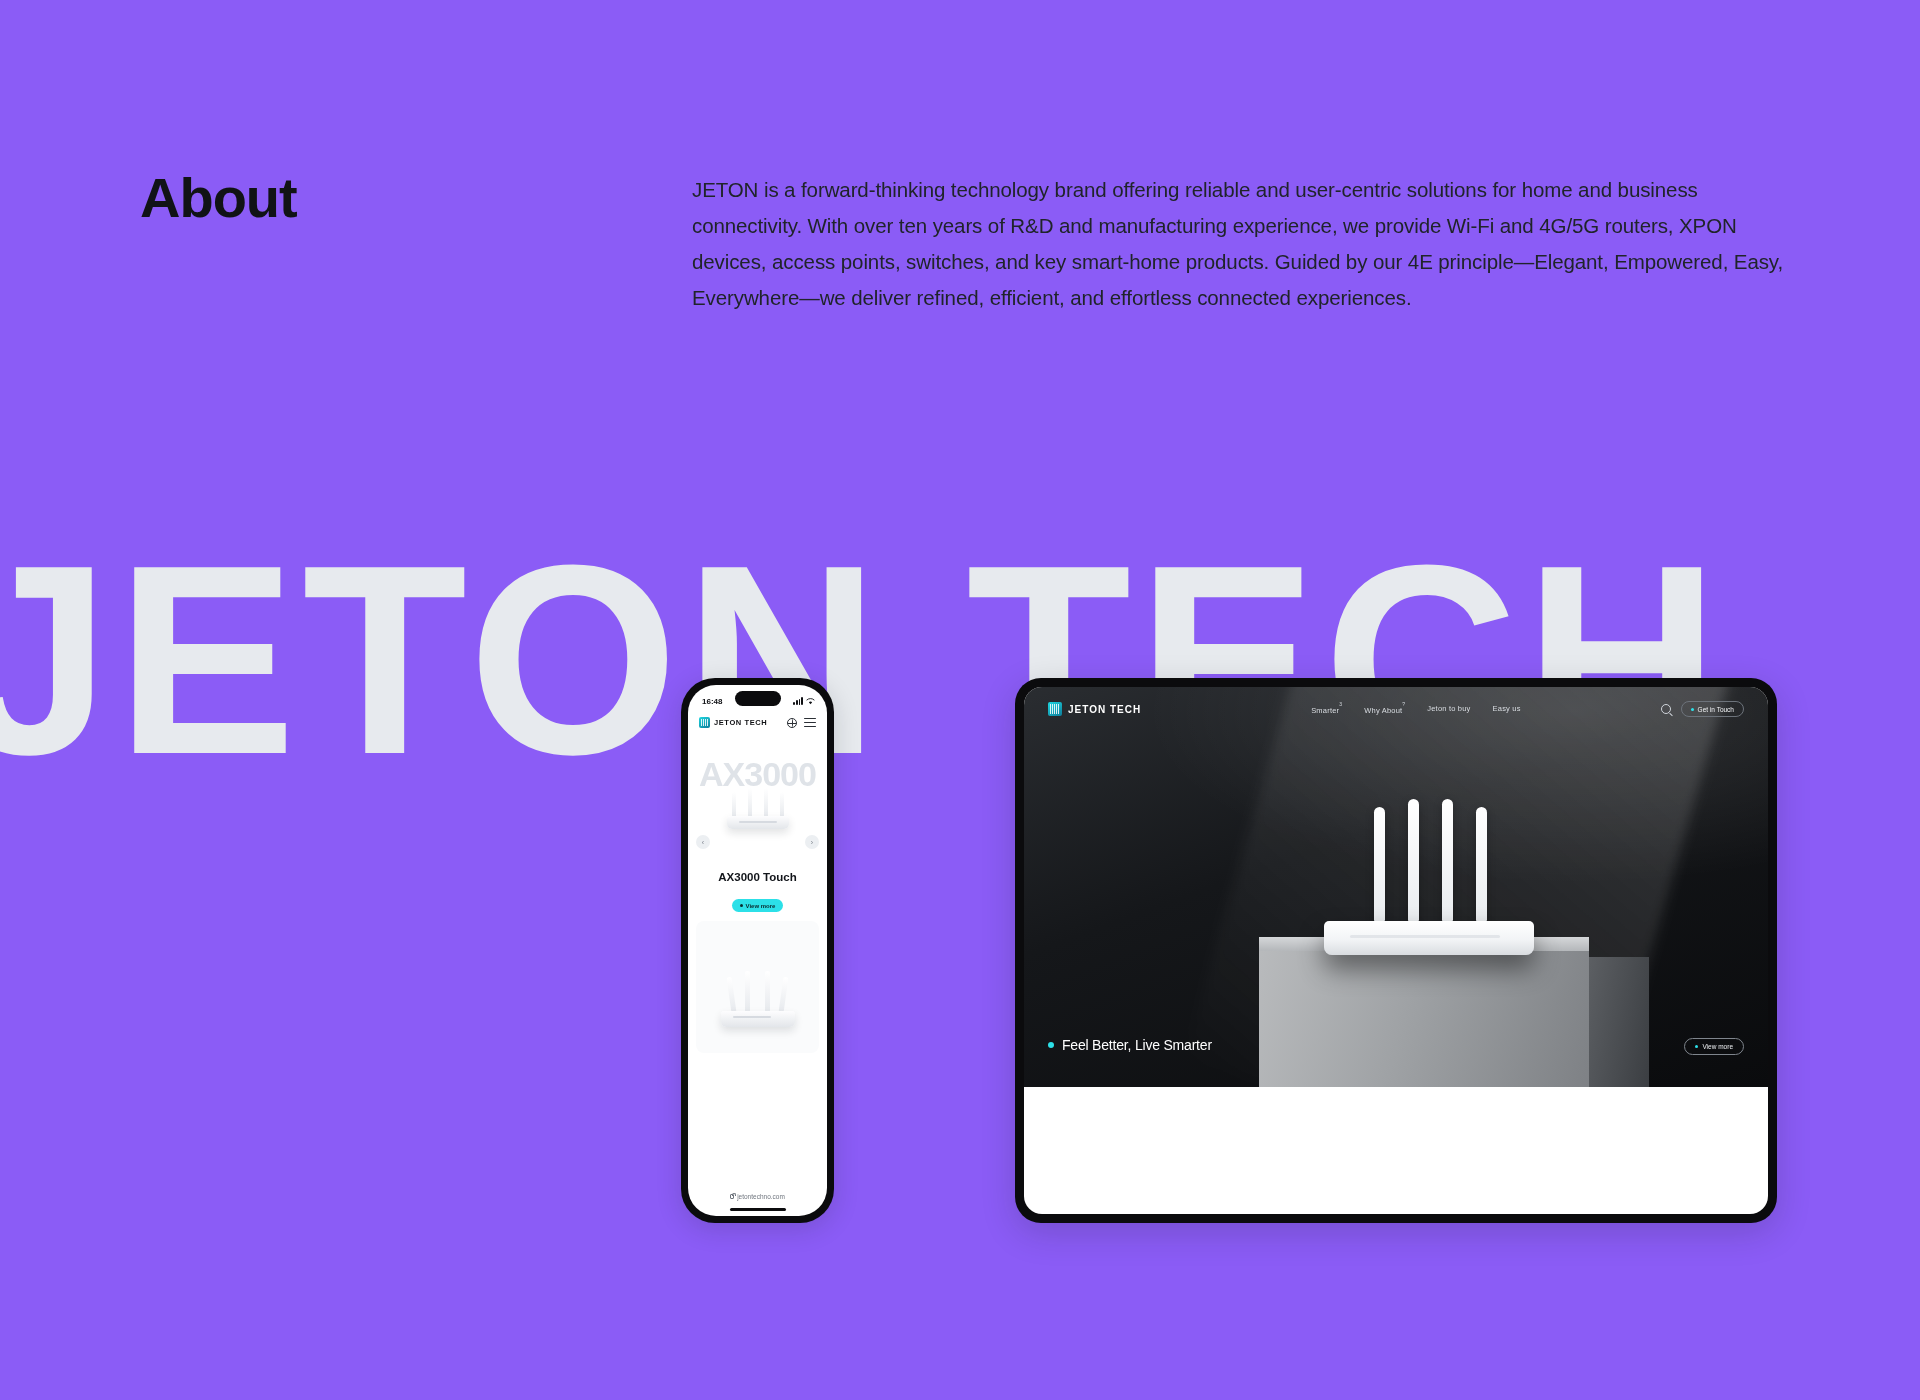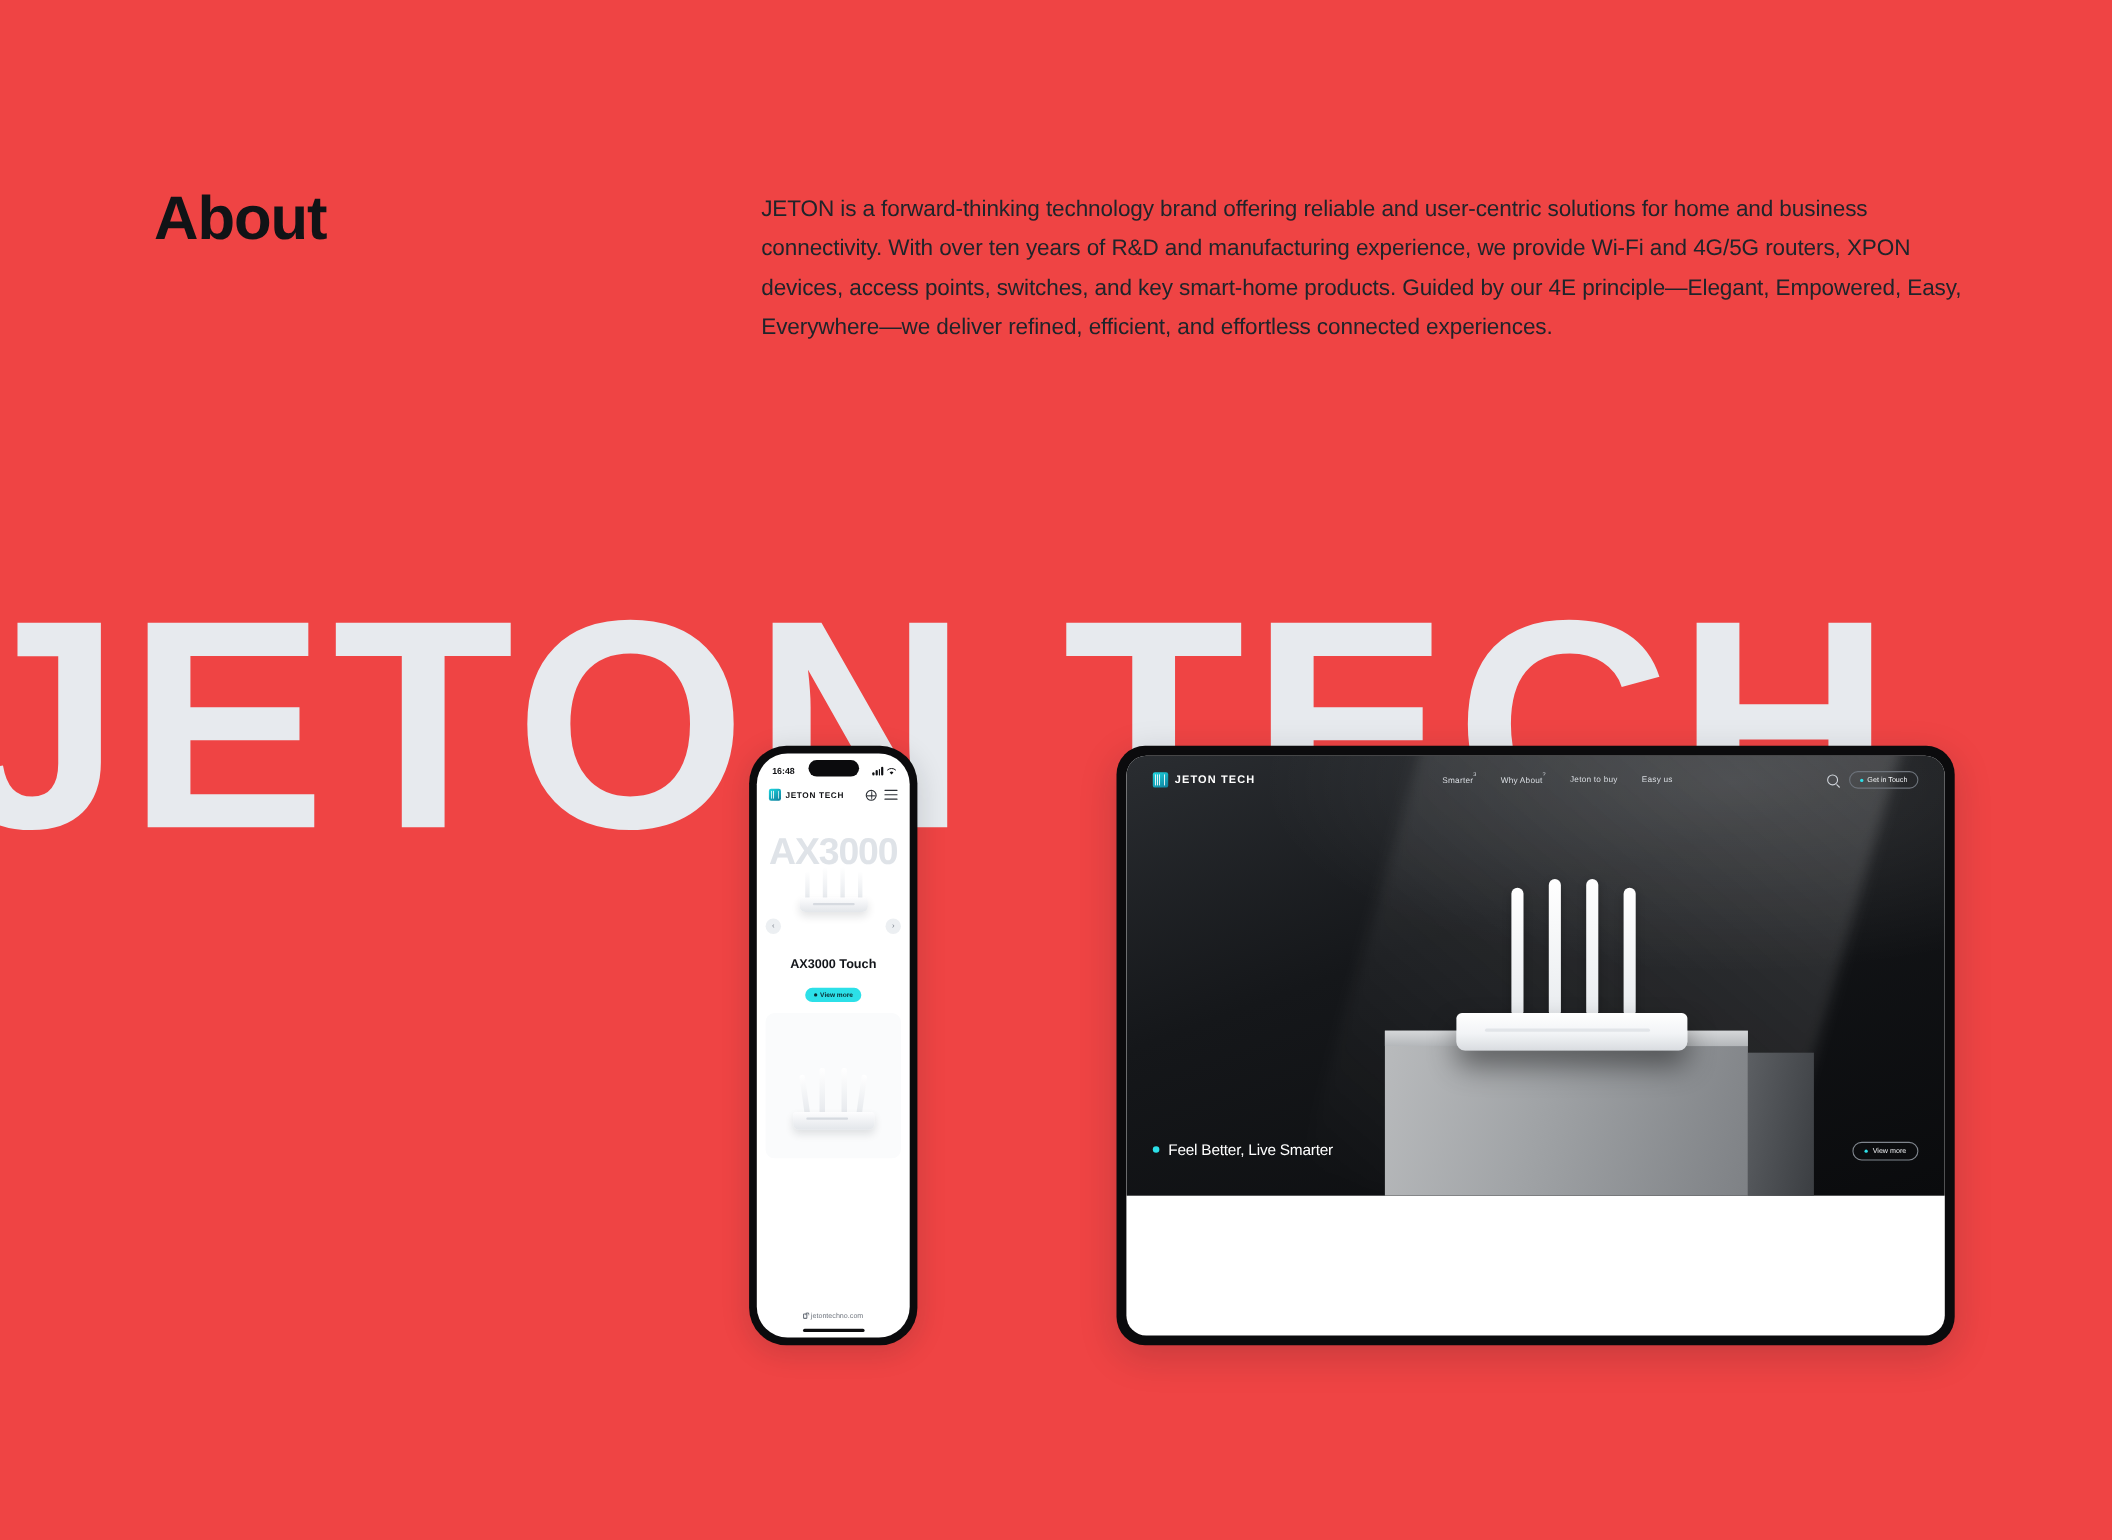--- a/index.html
+++ b/index.html
@@ -2,21 +2,21 @@
 <html><head>
 <meta charset="utf-8">
 <style>
   * { box-sizing: border-box; margin: 0; padding: 0; }
   html, body {
     width: 1920px; height: 1400px;
     background: #f1f3f5;
     font-family: "Liberation Sans", sans-serif;
     overflow: hidden;
   }
-  .page { position: relative; width: 1920px; height: 1400px; background: #ef4444; }
+  .page { position: relative; width: 1920px; height: 1400px; background: #8b5cf6; }
 
   
   .about-heading {
     position: absolute; left: 140px; top: 165px;
     font-size: 56px; font-weight: 700; color: #111316;
     letter-spacing: -1px;
   }
   .about-body {
     position: absolute; left: 692px; top: 172px; width: 1095px;
     font-size: 20.5px; line-height: 36px; color: #20242a;

